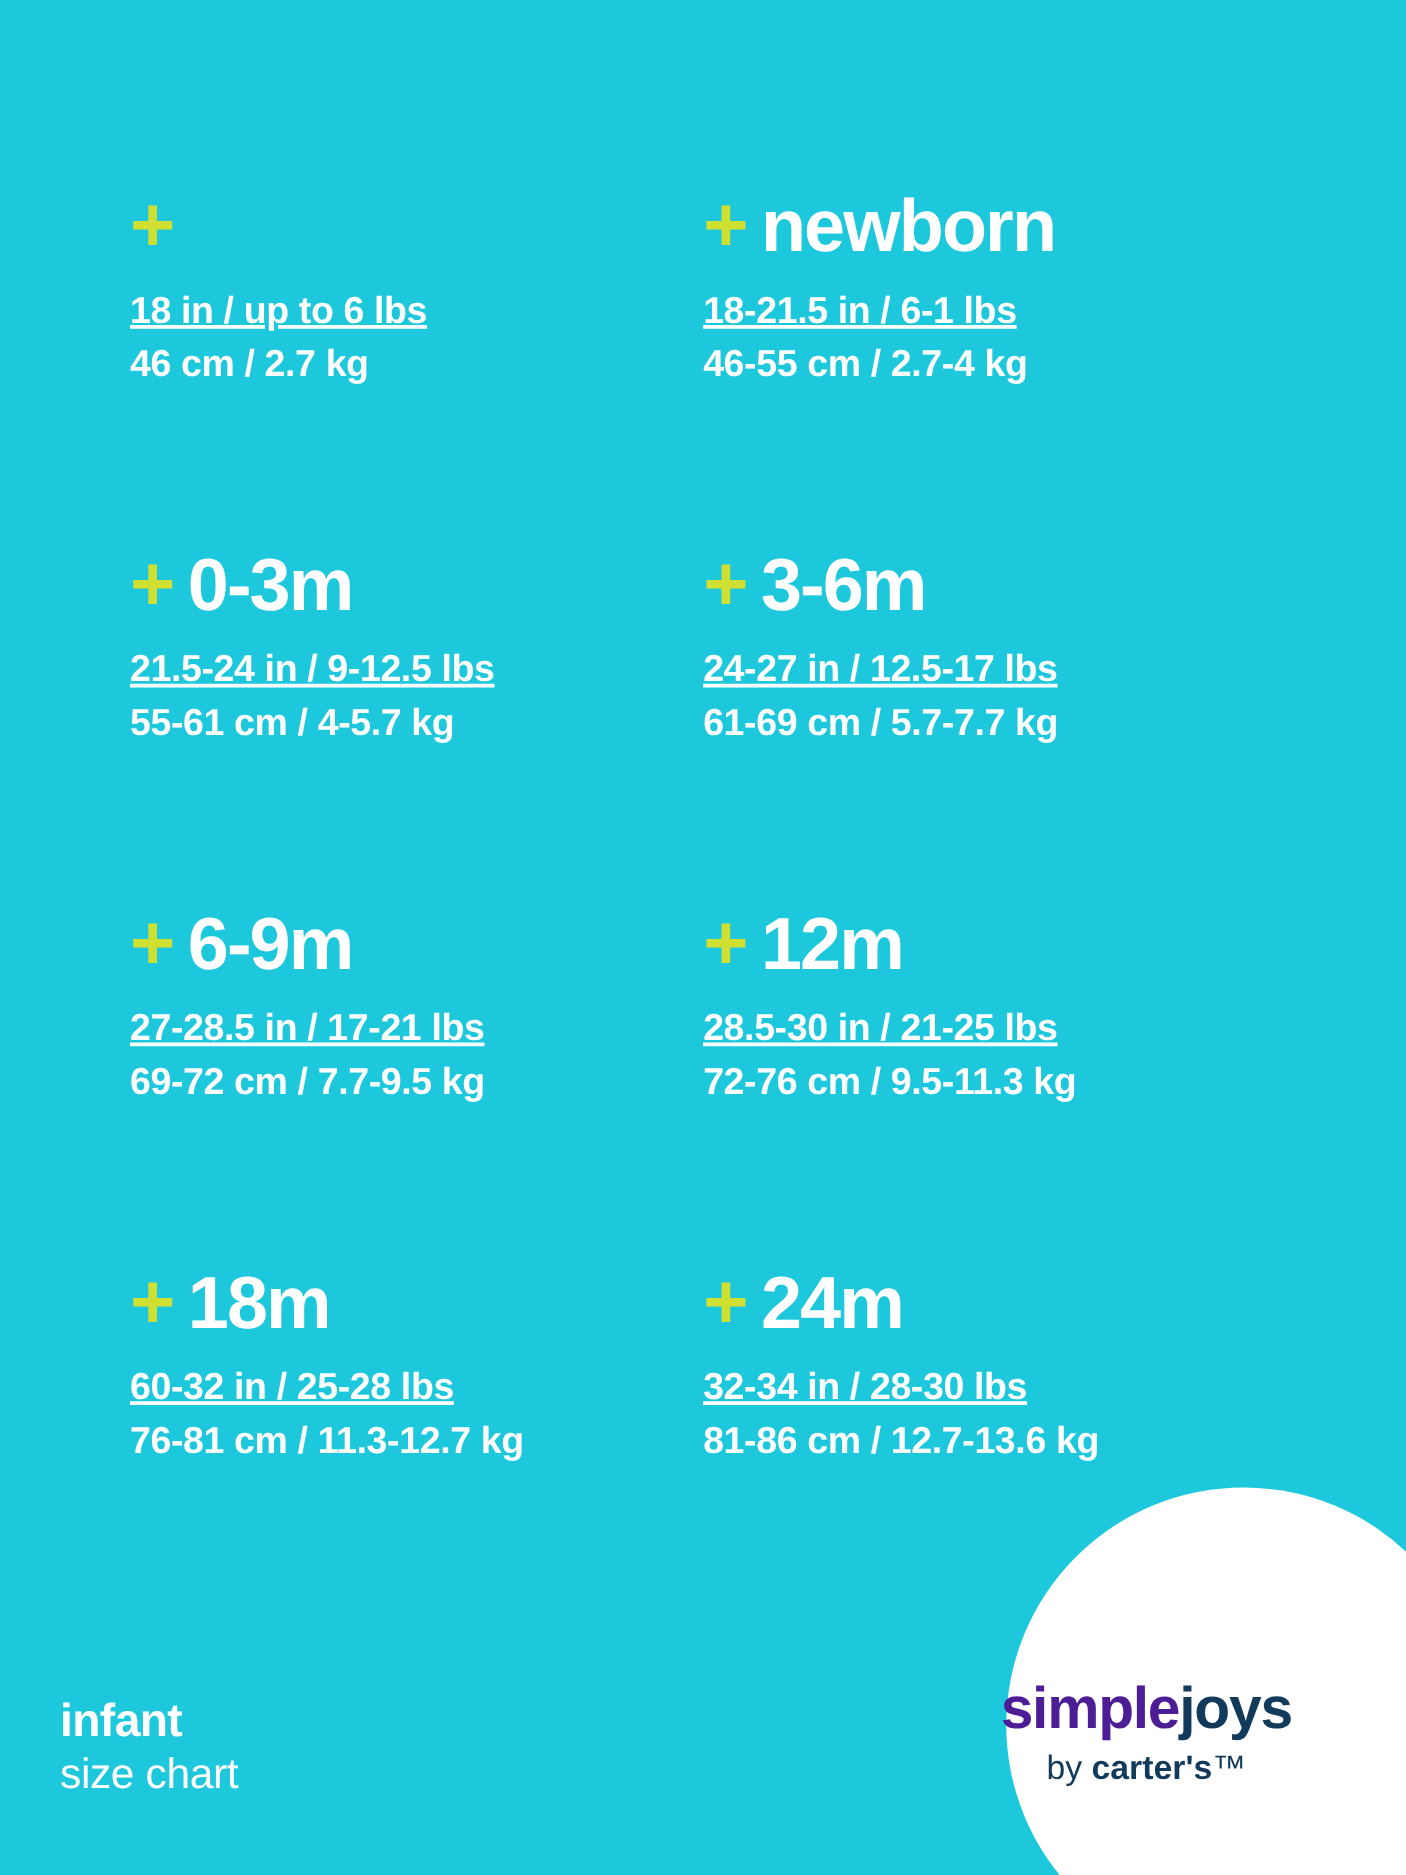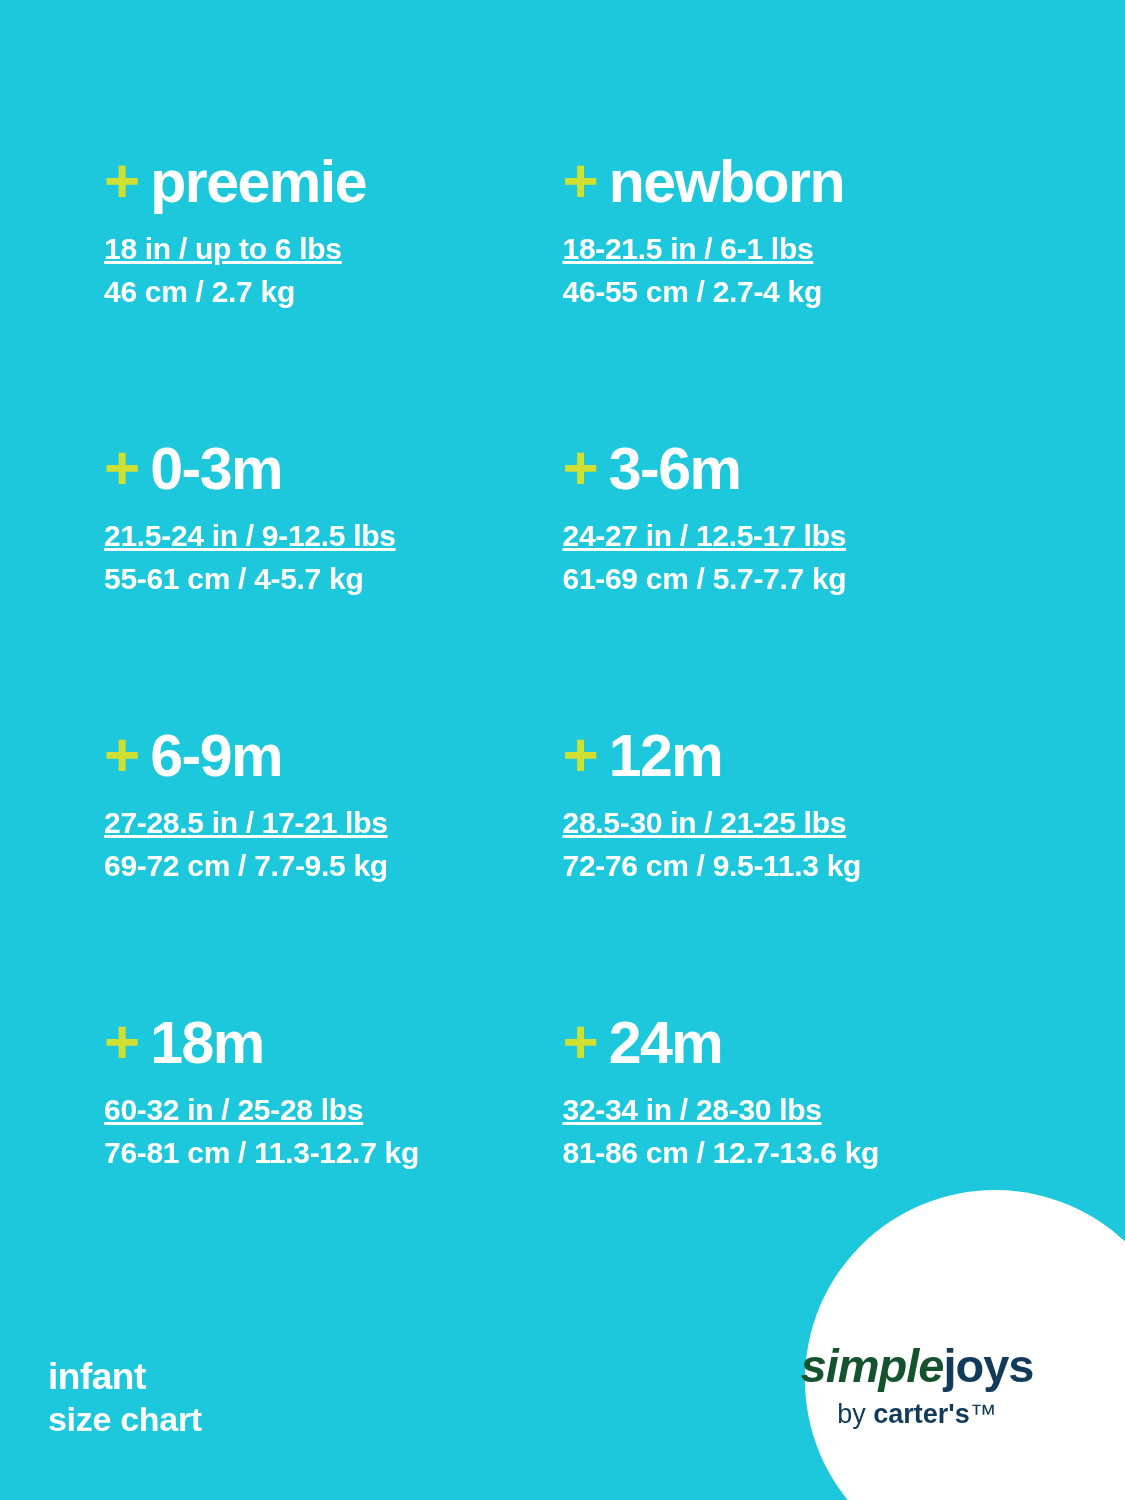--- a/index.html
+++ b/index.html
@@ -89,21 +89,21 @@
   .footer-title {
     color: #ffffff;
     font-size: 37px;
     font-weight: bold;
     line-height: 1.2;
     letter-spacing: -0.5px;
   }
   .footer-sub {
     color: #ffffff;
     font-size: 34px;
-    font-weight: bold;
+    font-weight: normal;
     line-height: 1.2;
     letter-spacing: -0.3px;
   }
 
   .logo-circle {
     position: absolute;
     right: -60px;
     bottom: -70px;
     width: 380px;
     height: 380px;
@@ -118,23 +118,22 @@
     width: 300px;
     text-align: center;
   }
   .logo-main {
     font-size: 47px;
     line-height: 1;
     letter-spacing: -1px;
     white-space: nowrap;
   }
   .logo-simple {
-    color: #14532d;
-    font-weight: bold;
-    font-style: italic;
+    color: #4c1d95;
+    font-weight: bold;
   }
   .logo-joys {
     color: #123a5a;
     font-weight: bold;
   }
   .logo-by {
     margin-top: 10px;
     font-size: 27px;
     color: #123a5a;
     white-space: nowrap;
@@ -149,21 +148,20 @@
 </head>
 <body>
 
 <div class="page">
 
   <div class="grid">
 
     <div class="cell">
       <div class="size-head">
         <span class="plus">+</span>
-        <span class="size-name">preemie</span>
       </div>
       <div class="line first">18 in / up to 6 lbs</div>
       <div class="line">46 cm / 2.7 kg</div>
     </div>
 
     <div class="cell col2">
       <div class="size-head">
         <span class="plus">+</span>
         <span class="size-name">newborn</span>
       </div>

